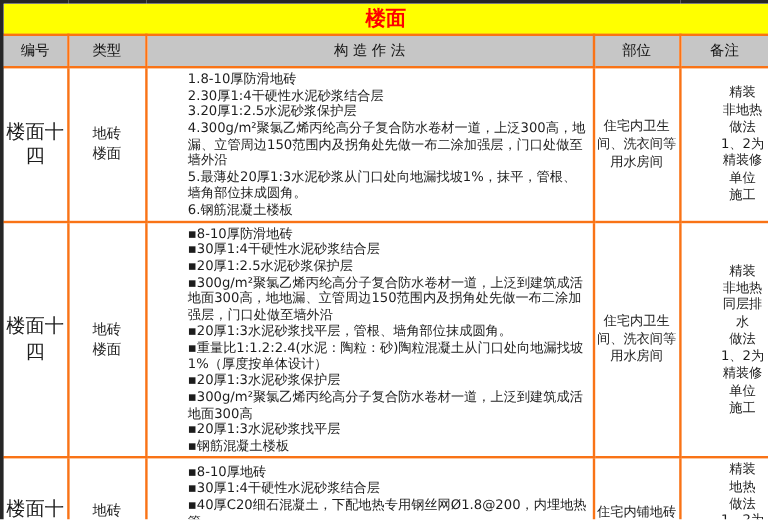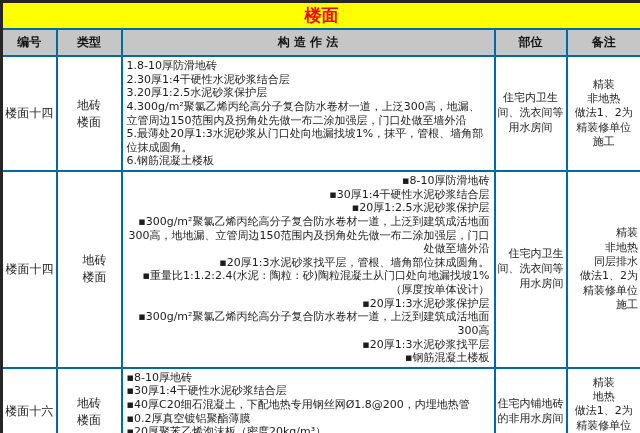--- a/index.html
+++ b/index.html
@@ -6,59 +6,59 @@
   .page{
     width:640px;height:433px;overflow:hidden;box-sizing:border-box;
     font-family:"DejaVu Sans","Liberation Sans",sans-serif;
     color:#1c1c1c;background:#ffffff;
   }
   table.spec{
     width:640px;height:433px;border-collapse:collapse;table-layout:fixed;
     border:3px solid #262626;
   }
   table.spec td{
-    border:2px solid #0369a1;box-sizing:border-box;
+    border:2px solid #f97316;box-sizing:border-box;
     vertical-align:middle;overflow:hidden;
   }
   .c-id{width:55px;}
   .c-type{width:65px;}
   .c-method{width:373px;}
   .c-loc{width:72px;}
   .c-remark{width:75px;}
 
   td.title{
     background:#ffff00;color:#ff0000;
     font-size:17px;font-weight:bold;text-align:center;
     height:26px;padding:1px 0;
   }
   td.head{
     background:#c6c6c6;color:#111111;
-    font-size:12px;font-weight:bold;text-align:center;
+    font-size:12px;font-weight:normal;text-align:center;
     height:27px;padding:2px;
   }
   td.idcell{
-    font-size:12px;text-align:center;padding:2px;line-height:1.3;
+    font-size:16px;text-align:center;padding:2px;line-height:1.3;
   }
   td.typecell{
     font-size:12px;text-align:center;padding:14px;
   }
   td.methodcell{
     font-size:11px;text-align:left;vertical-align:middle;
     padding:2px 4px;line-height:1.24;
   }
   td.loccell{
     font-size:11px;text-align:center;padding:2px;line-height:1.35;
   }
   td.remarkcell{
     font-size:11px;font-weight:normal;text-align:center;
     padding:2px;line-height:1.3;
   }
-  .lines{white-space:pre-line;}
+  .lines{white-space:pre-line;margin-left:30px;}
   tr.r14 td{height:104px;}
-  tr.r15 td{height:190px;text-align:right;}
+  tr.r15 td{height:190px;}
   tr.r16 td{height:82px;}
 </style>
 </head>
 <body>
 
 <div class="page">
   <table class="spec">
     <colgroup>
       <col class="c-id">
         <col class="c-type">

